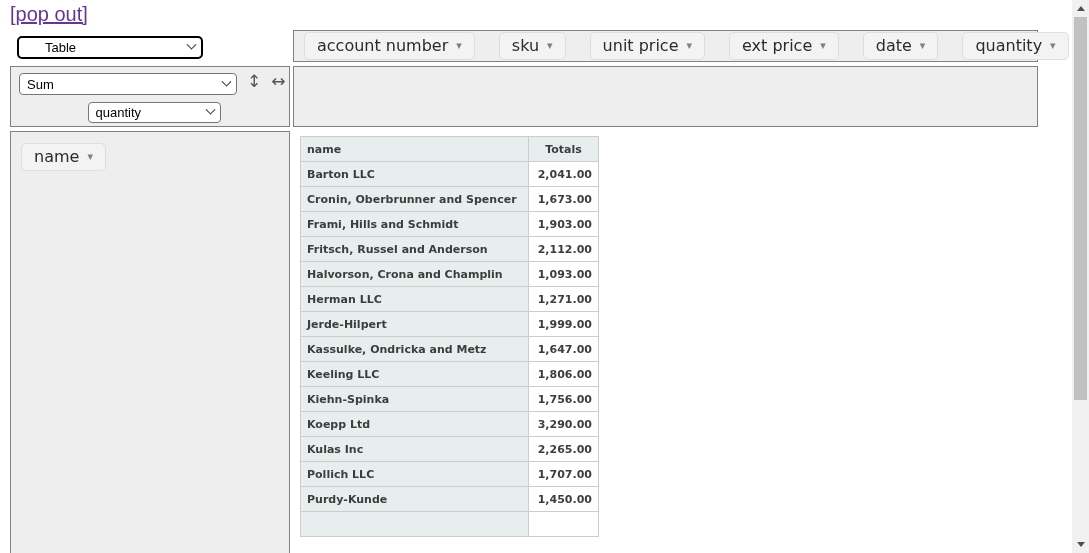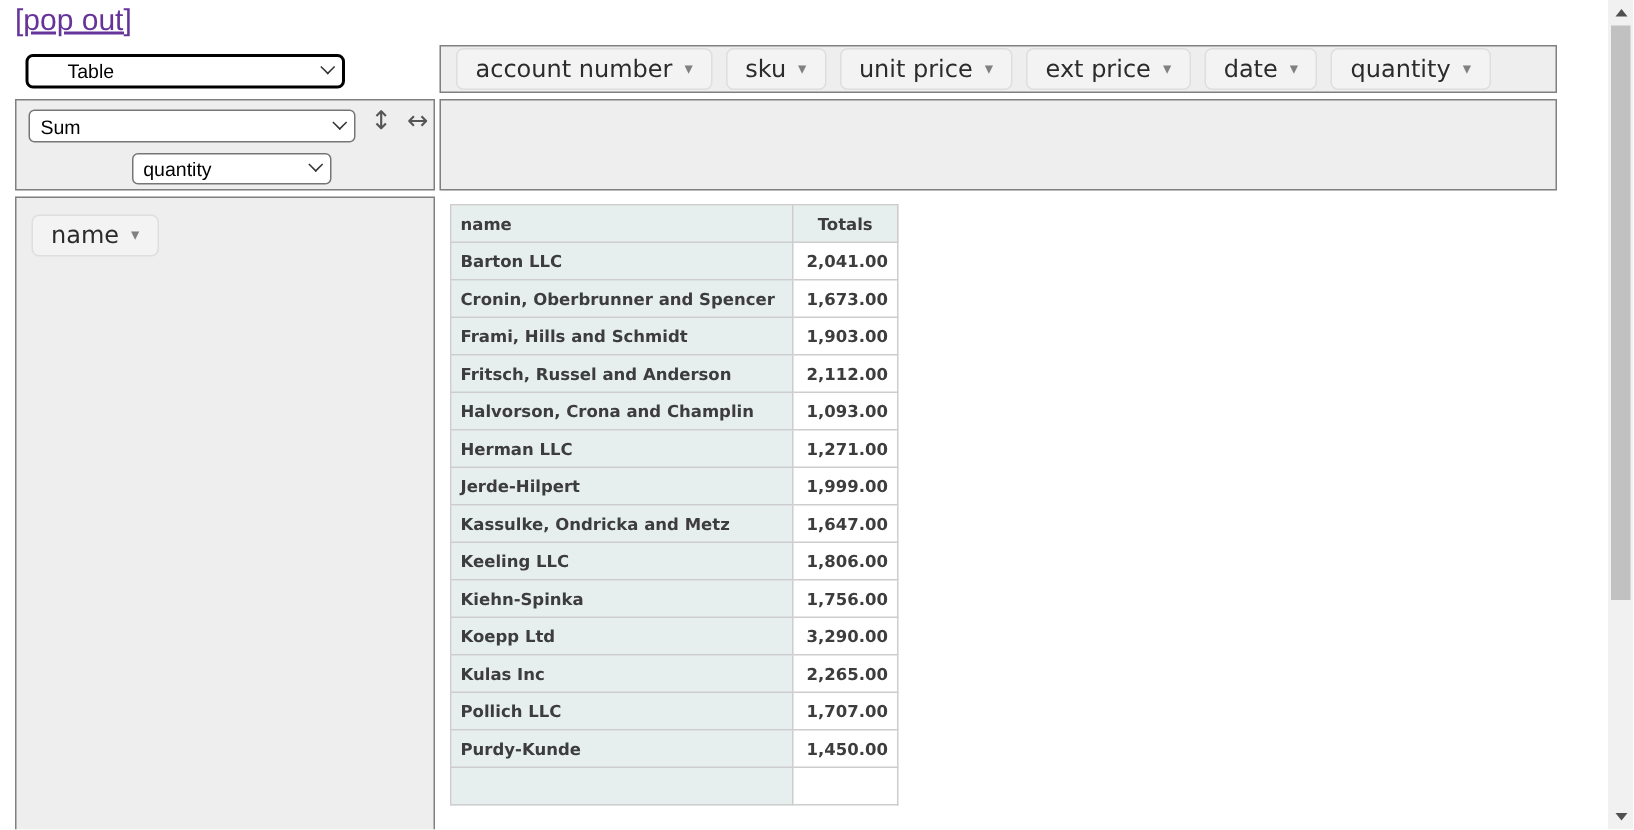--- a/index.html
+++ b/index.html
@@ -57,33 +57,33 @@
   .sel .chev {
     width: 7px; height: 7px;
     border-right: 1.6px solid #333;
     border-bottom: 1.6px solid #333;
     transform: rotate(45deg) translate(-2px, -2px);
     margin-left: 8px;
     flex: 0 0 auto;
   }
   .renderer-cell .sel {
     margin: 6px 0 0 7px;
-    width: 213px;
+    width: 186px;
     border: 2px solid #000;
     border-radius: 5px;
     height: 23px;
     padding-left: 26px;
   }
   
   .unused-cell { display: flex; align-items: center; }
   .pill-list {
     list-style: none;
     display: flex;
     align-items: flex-end;
-    gap: 9px;
+    gap: 24px;
     padding: 0 0 0 10px;
   }
   .pill {
     display: inline-flex;
     align-items: center;
     background: #f3f3f3;
     border: 1px solid #dedede;
     border-radius: 5px;
     padding: 3px 12px 4px 12px;
     font-family: "DejaVu Sans", sans-serif;

